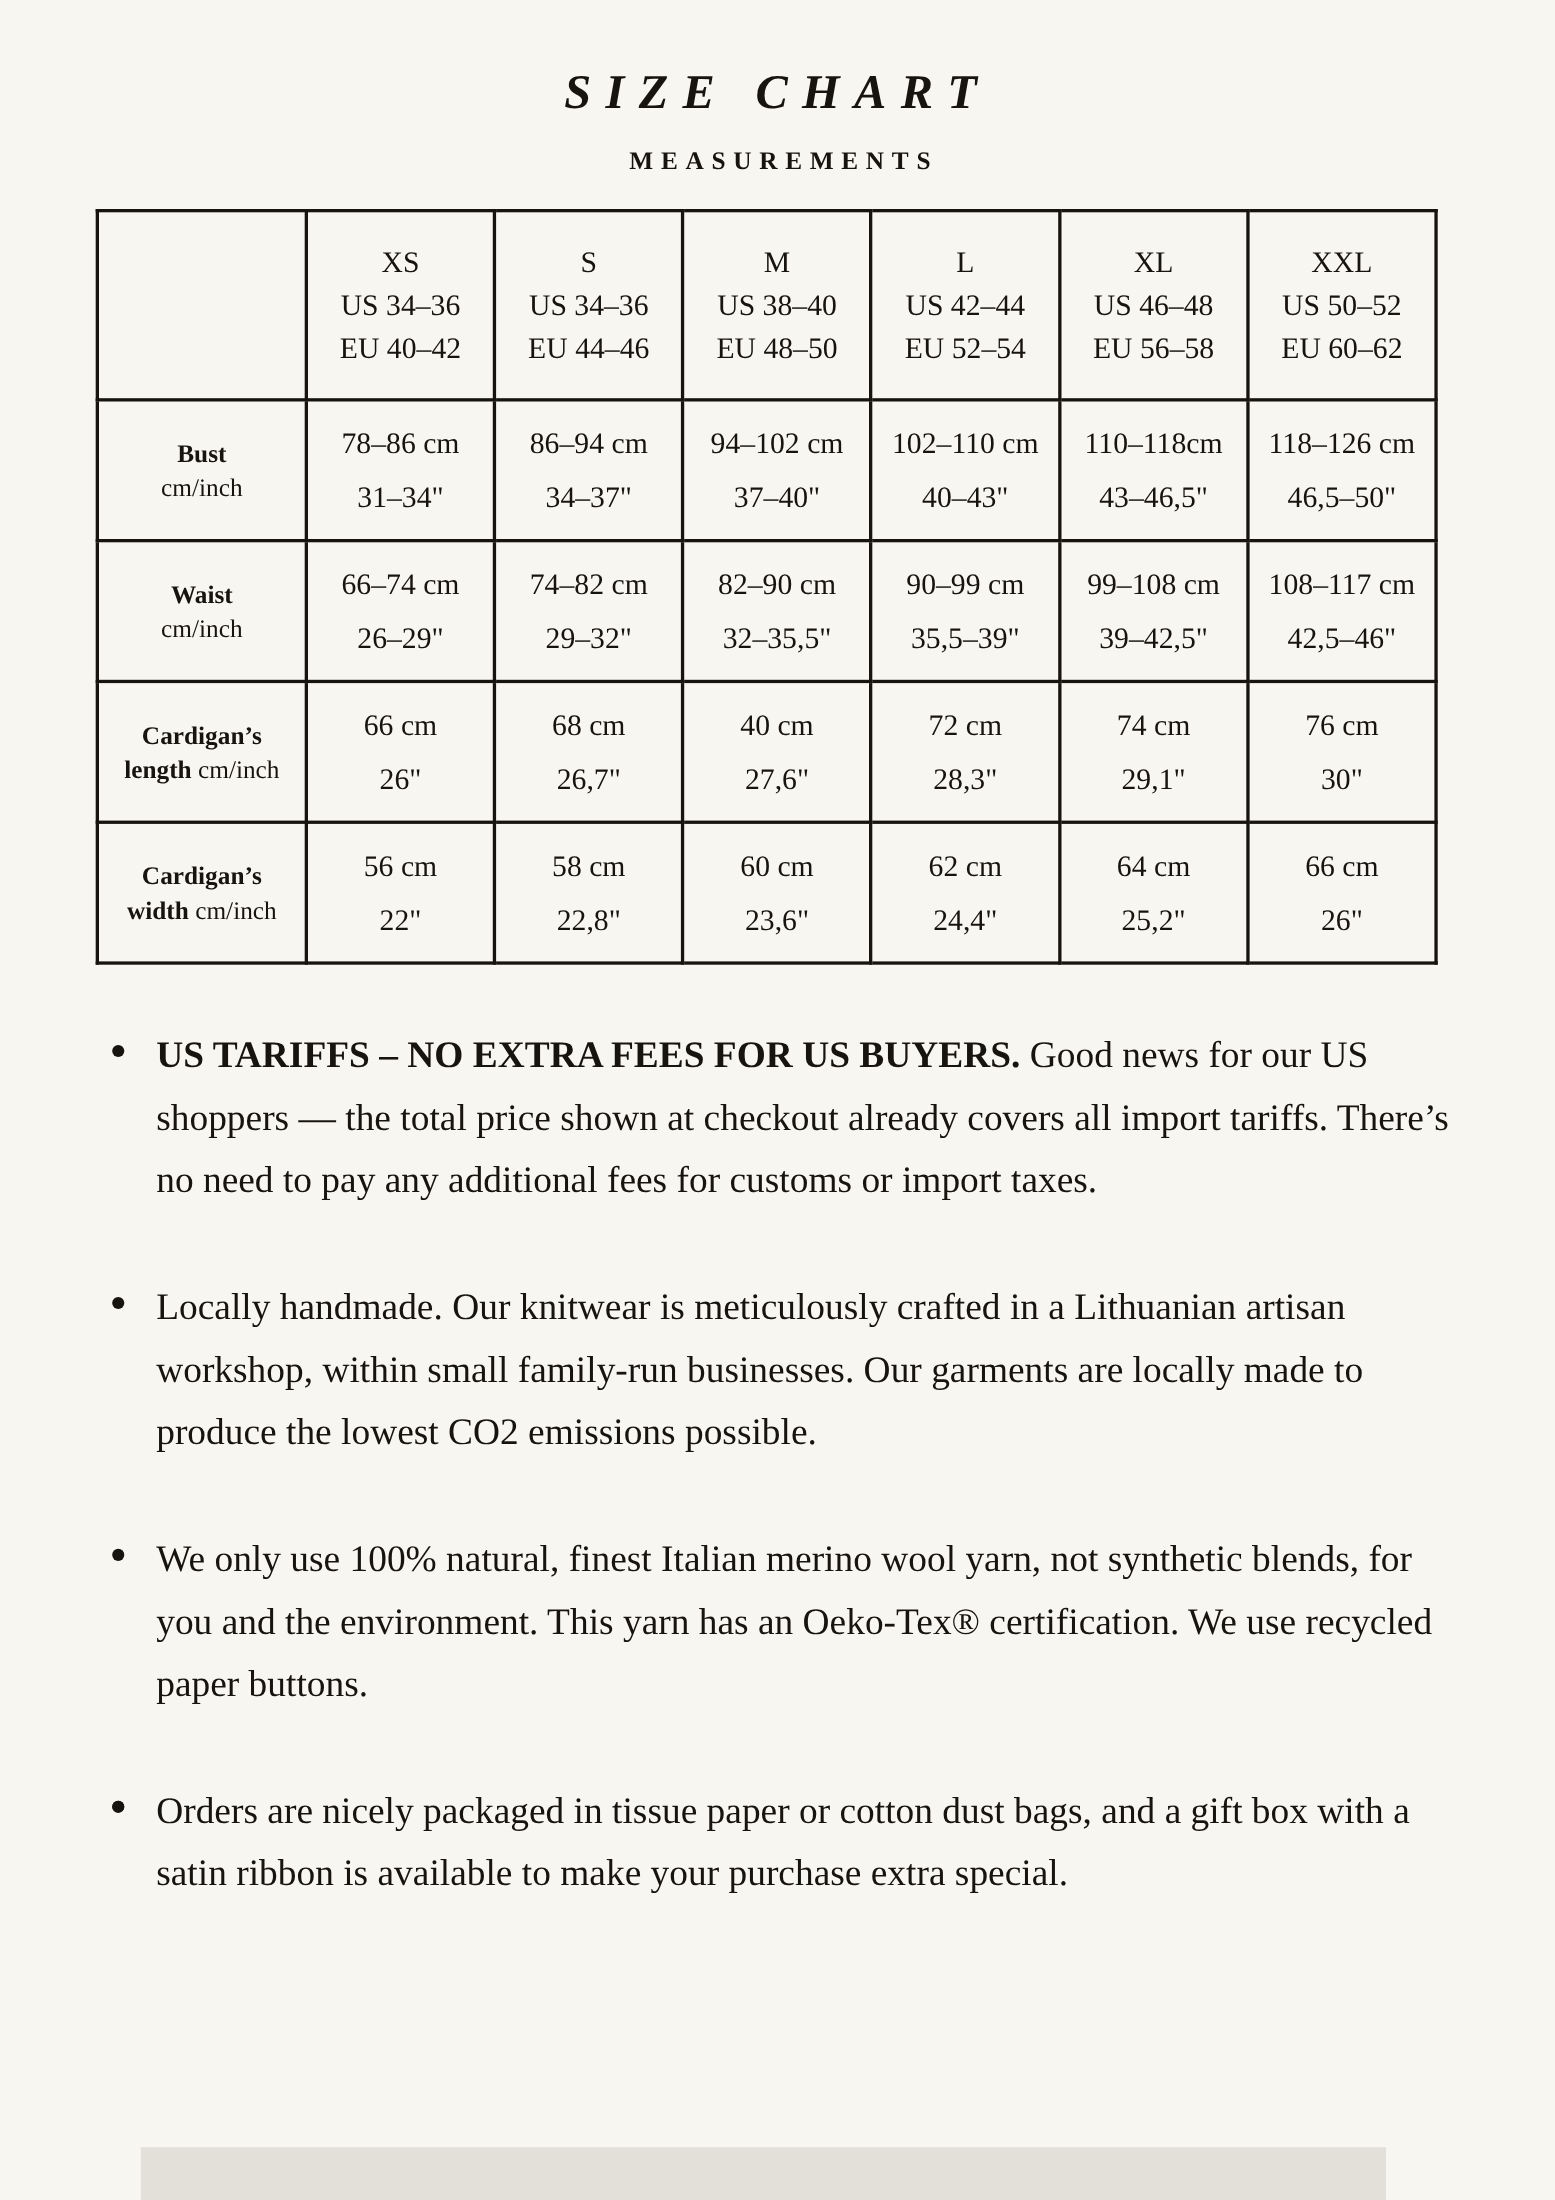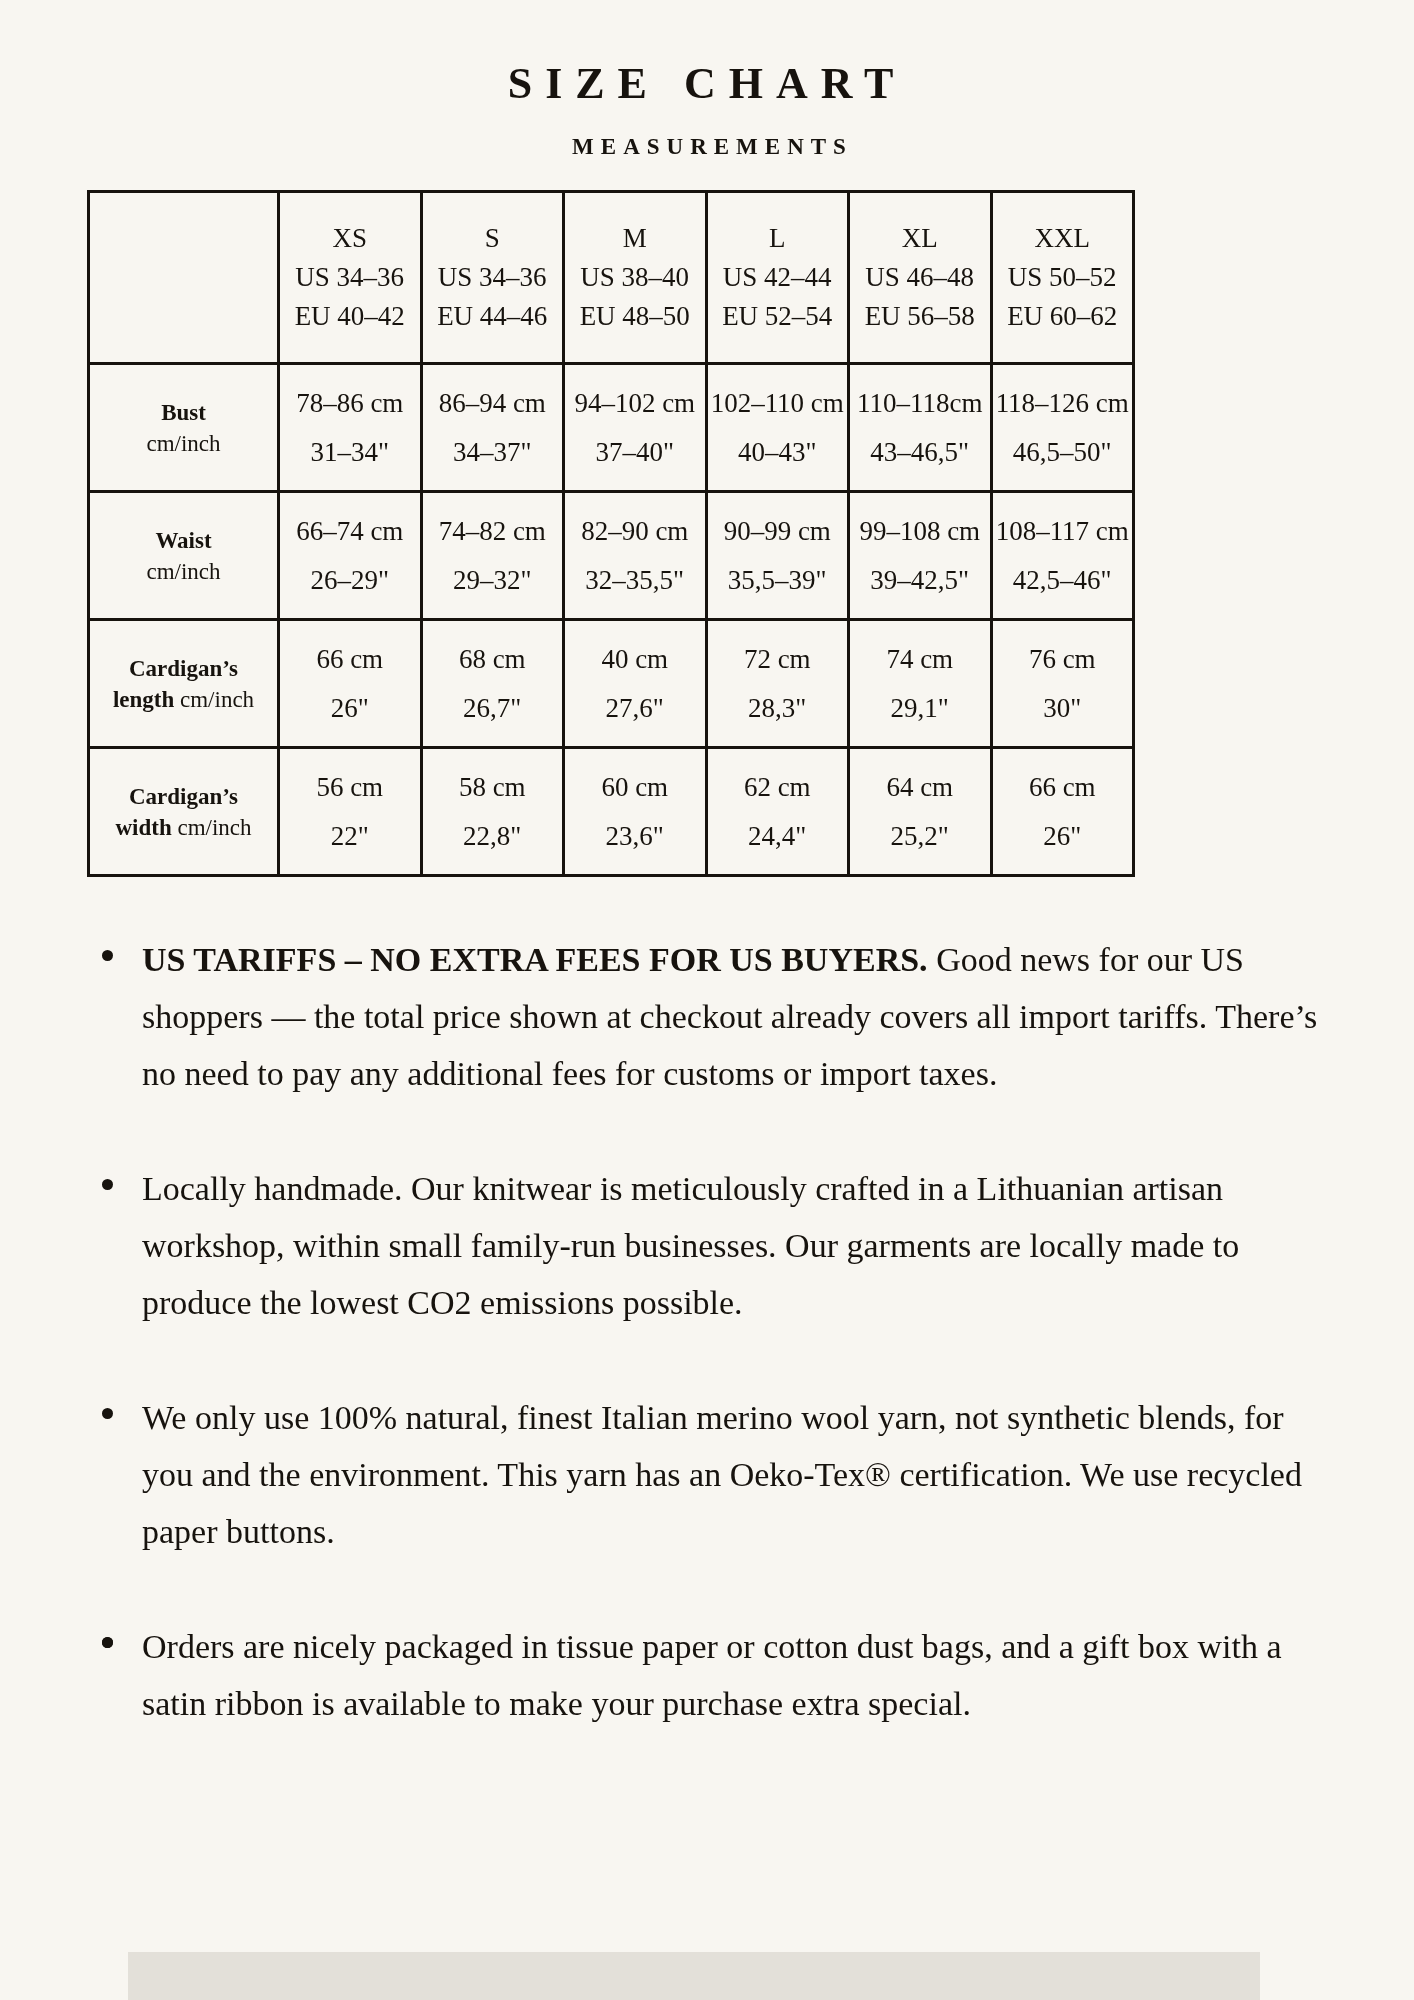--- a/index.html
+++ b/index.html
@@ -7,30 +7,30 @@
     width:1414px;height:2000px;
     background:var(--bg,#f8f6f1);
     color:var(--fg,#17130e);
     font-family:"Liberation Serif", serif;
     overflow:hidden;
   }
   .page{position:relative;width:1414px;height:2000px;}
 
   .title{
     margin:0;padding-top:58px;text-align:center;
-    font-size:44px;font-weight:bold;letter-spacing:13px;
+    font-size:44px;font-weight:bold;letter-spacing:13px;font-style:italic;
   }
   .subtitle{
     margin:25px 0 0;text-align:center;
     font-size:23px;font-weight:bold;letter-spacing:7px;padding-left:11px;
   }
 
   table.sizes{
     border-collapse:collapse;table-layout:fixed;
-    width:1048px;margin:30px 0 0 87px;
+    width:1220px;margin:30px 0 0 87px;
   }
   .sizes th,.sizes td{
     border:3px solid var(--fg,#17130e);
     text-align:center;vertical-align:middle;padding:0;
     font-weight:normal;
   }
   .sizes thead tr{height:172px;}
   .sizes tbody tr{height:128px;}
   col.c0{width:190px;}
   .hcell{font-weight:bold;}

